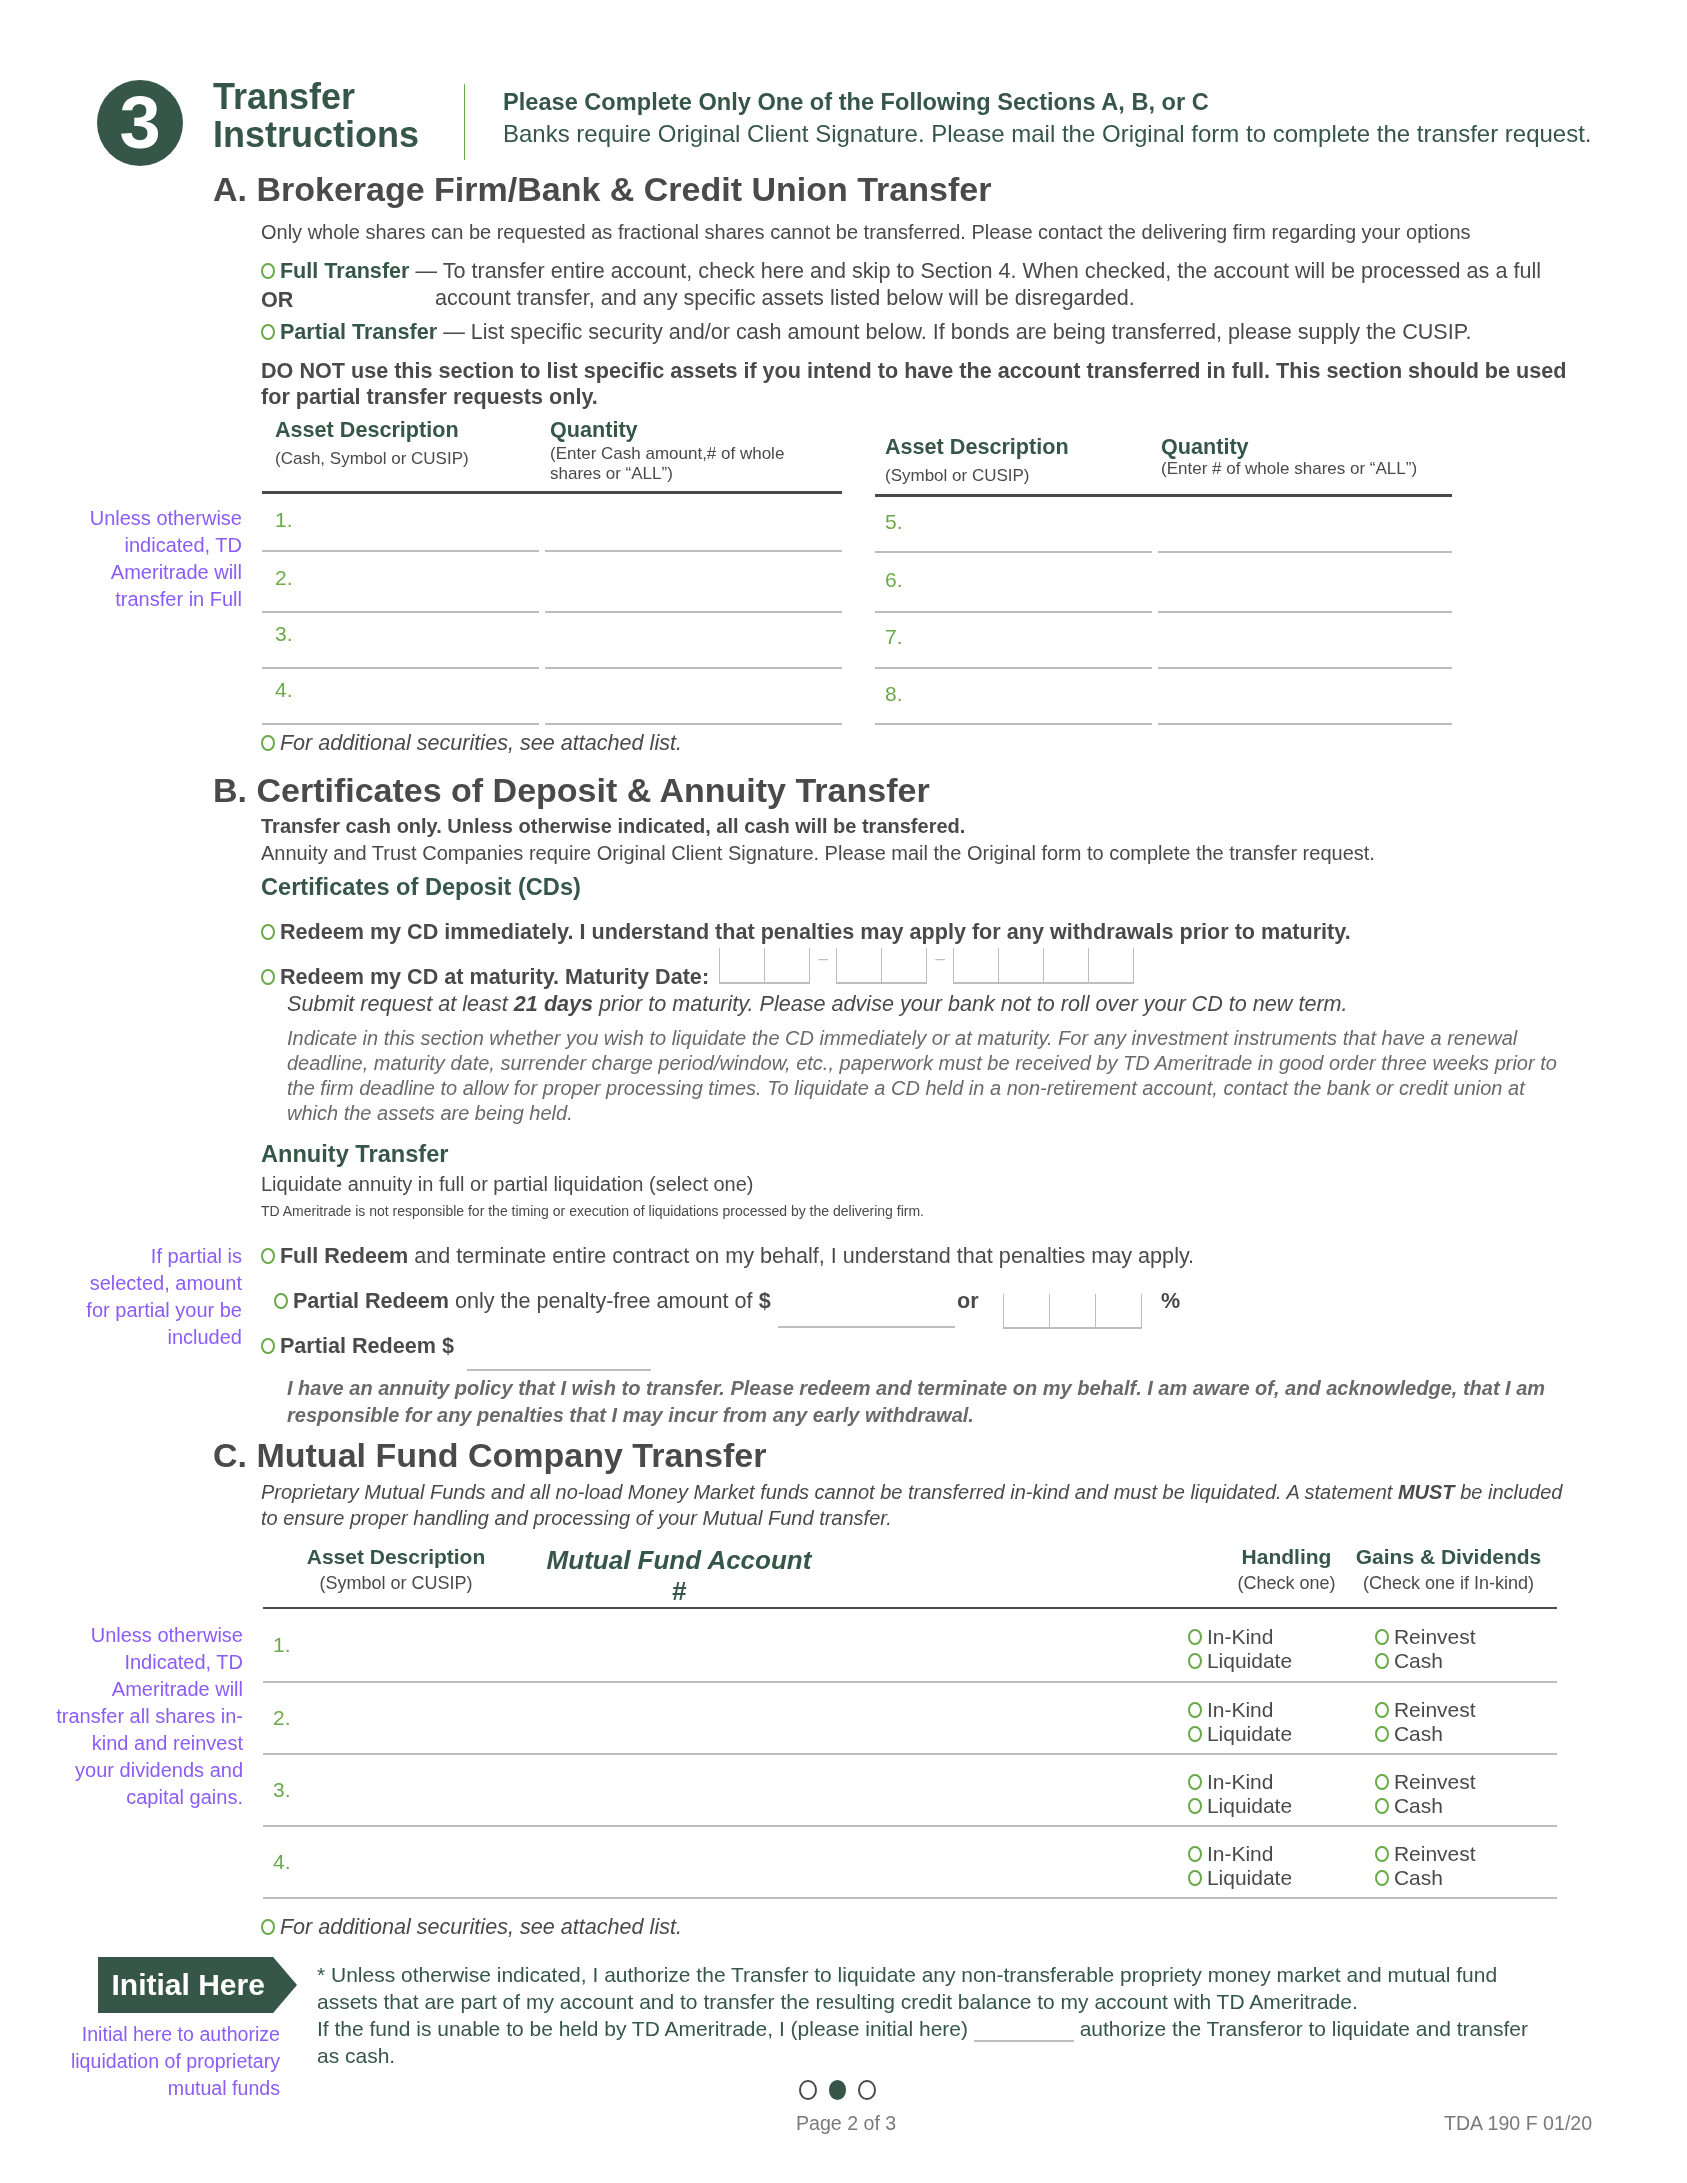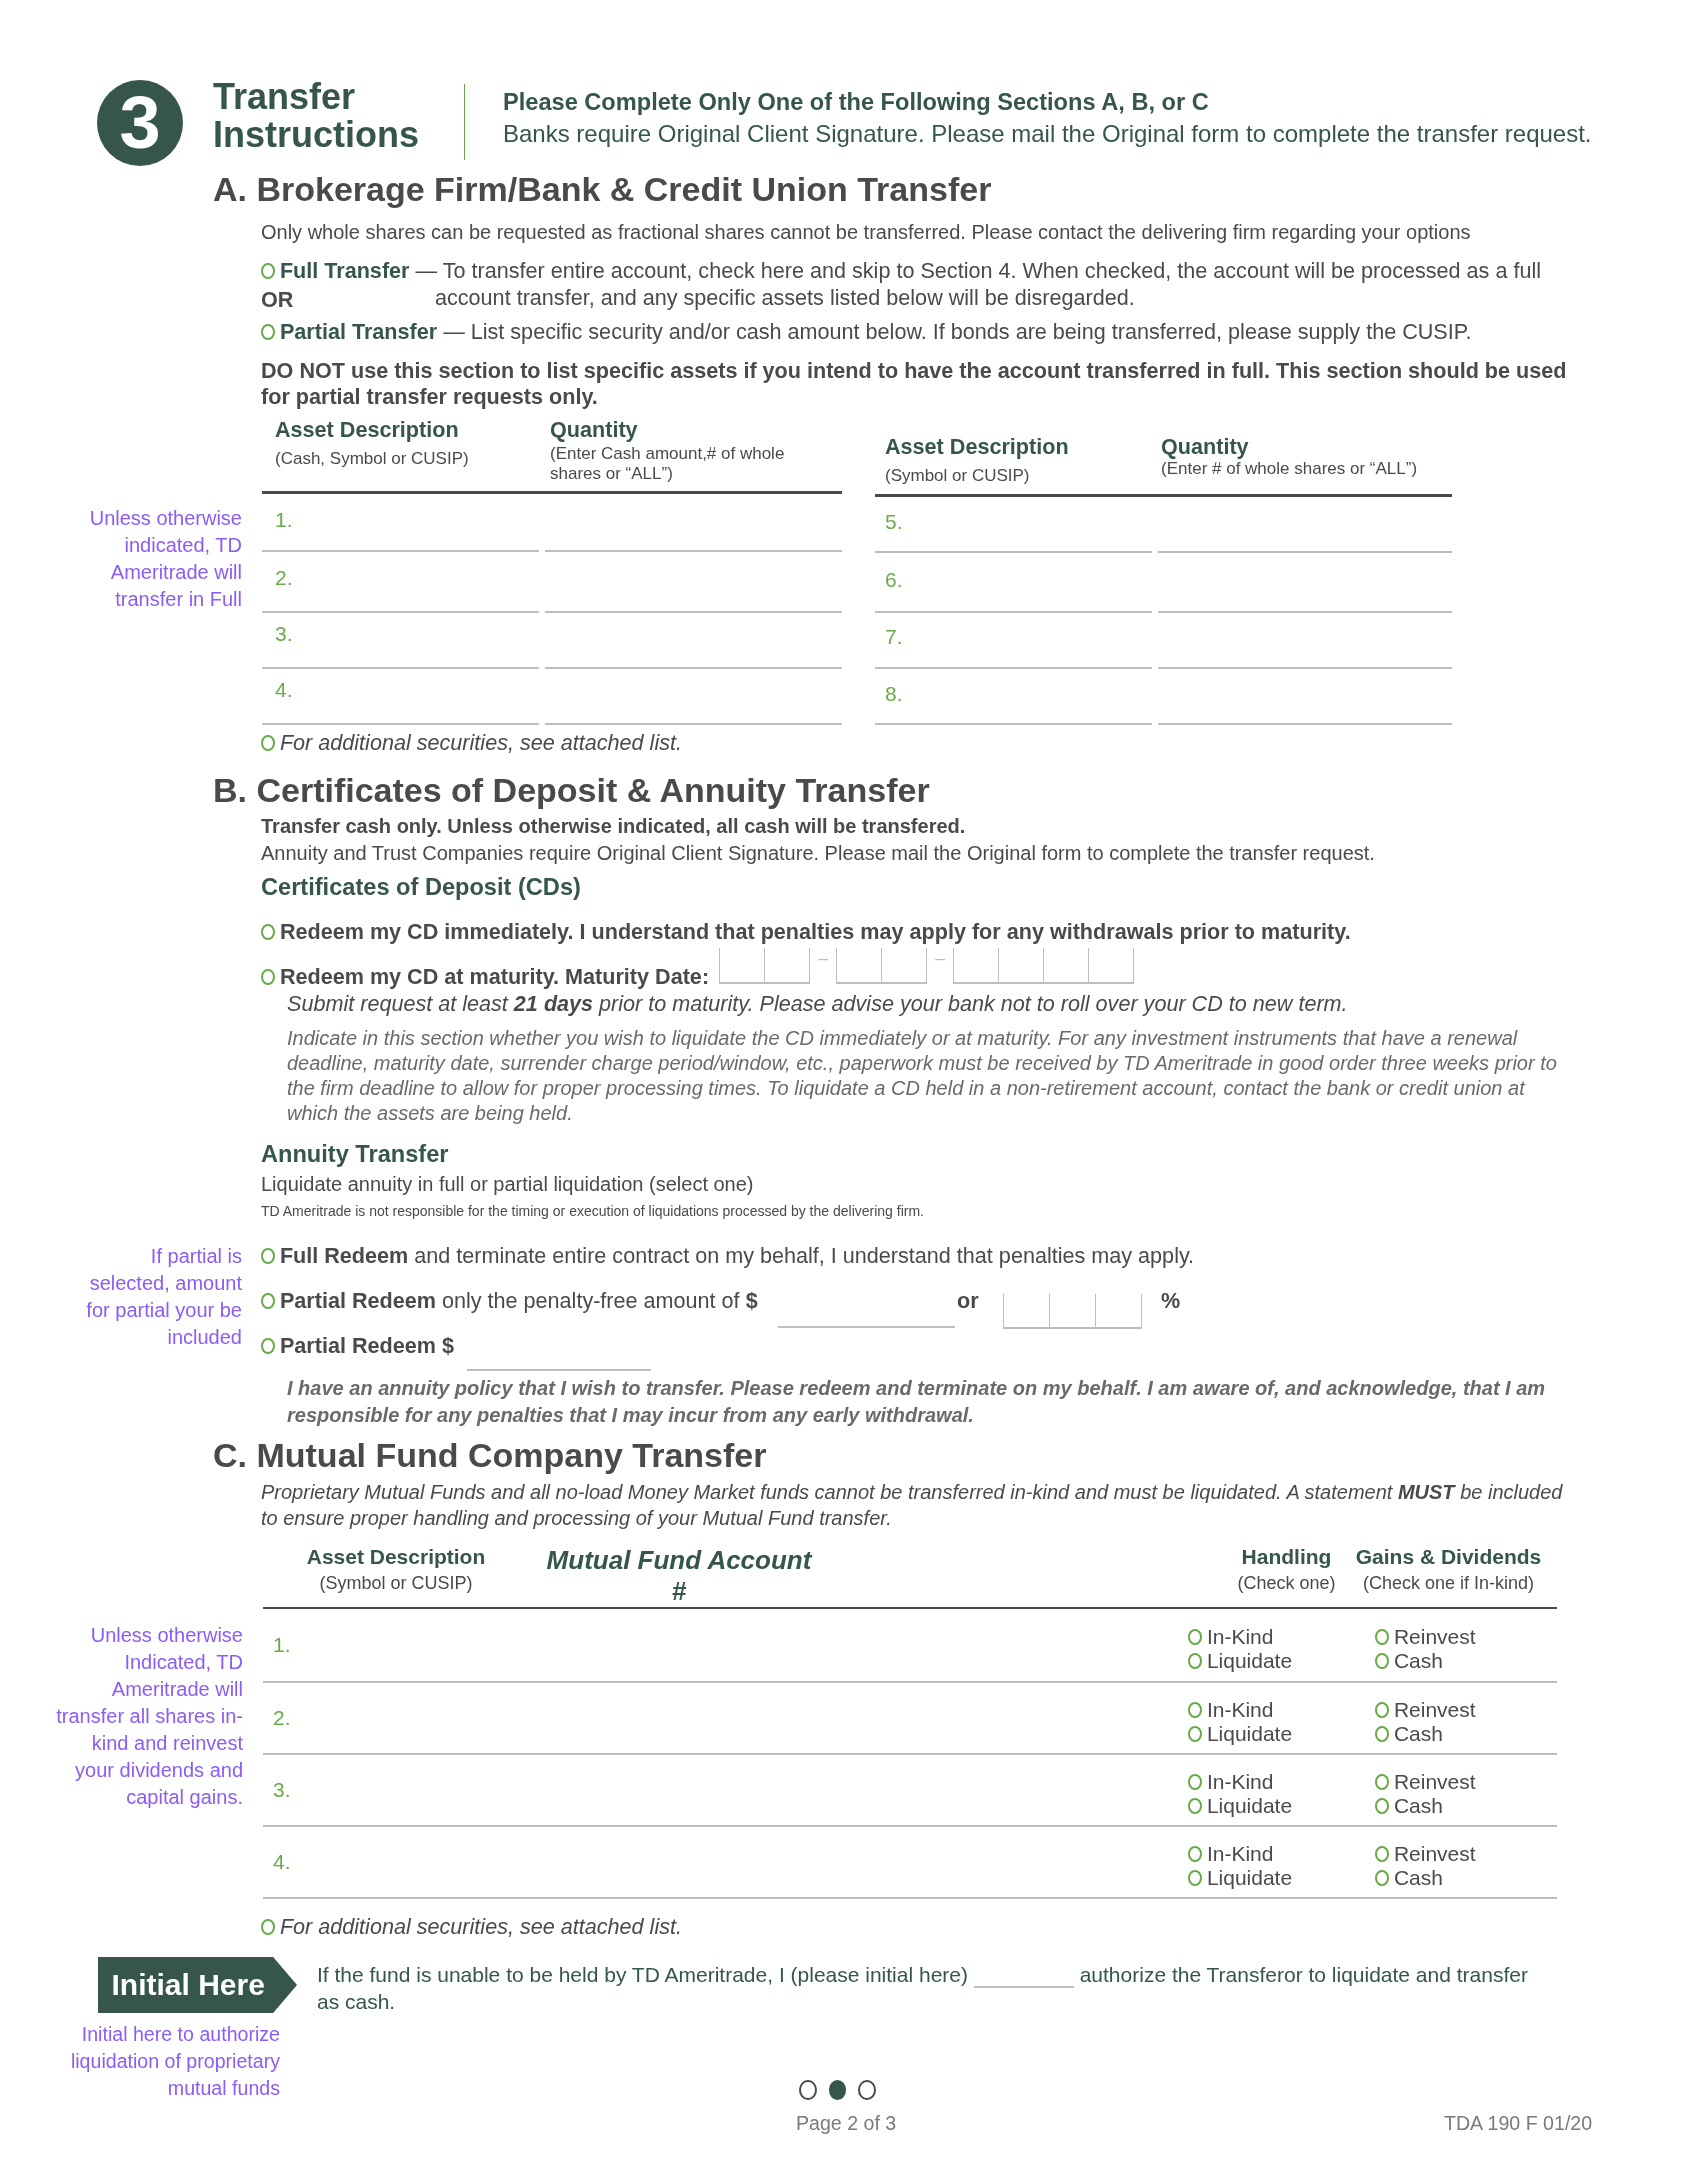--- a/index.html
+++ b/index.html
@@ -134,21 +134,21 @@
 
 <div class="abs th" style="left:261px;top:1141px;font-size:23.6px;">Annuity Transfer</div>
 <div class="abs t32" style="left:261px;top:1171px;font-size:20px;">Liquidate annuity in full or partial liquidation (select one)</div>
 <div class="abs t32" style="left:261px;top:1198px;">TD Ameritrade is not responsible for the timing or execution of liquidations processed by the delivering firm.</div>
 
 <div class="abs sidenote" style="left:67px;top:1243px;width:175px;">If partial is selected, amount for partial your be included</div>
 
 <div class="abs opt" style="left:261px;top:1243px;">
   <span class="radio"></span><span class="b">Full Redeem</span><span> and terminate entire contract on my behalf, I understand that penalties may apply.</span>
 </div>
-<div class="abs opt" style="left:261px;top:1288px;">
+<div class="abs opt" style="left:274px;top:1288px;">
   <span class="radio"></span><span class="b">Partial Redeem</span><span> only the penalty-free amount of </span><span class="b">$</span>
 </div>
 <div class="abs rule" style="left:778px;top:1326px;width:177px;"></div>
 <div class="abs opt b" style="left:957px;top:1288px;">or</div>
 <div class="abs" style="left:1003px;top:1294px;">
   <span class="datebox" style="height:35px;"><span class="datecell" style="width:46px;height:35px;"></span><span class="datecell" style="width:46px;height:35px;"></span><span class="datecell" style="width:46px;height:35px;"></span></span>
 </div>
 <div class="abs opt b" style="left:1161px;top:1288px;">%</div>
 
 <div class="abs opt b" style="left:261px;top:1333px;">
@@ -218,20 +218,21 @@
   </div>
 </div>
 
 <div class="abs opt i" style="left:261px;top:1914px;">
   <span class="radio"></span><span>For additional securities, see attached list.</span>
 </div>
 
 <div class="abs" id="initial-tag">Initial Here</div>
 <div class="abs sidenote green" style="left:67px;top:2021px;width:213px;font-size:19.6px;line-height:27px;">Initial here to authorize liquidation of proprietary mutual funds</div>
 <div class="abs green" style="left:317px;top:1961px;width:1215px;font-size:21px;line-height:27px;">
+  <div>* Unless otherwise indicated, I authorize the Transfer to liquidate any non-transferable propriety money market and mutual fund assets that are part of my account and to transfer the resulting credit balance to my account with TD Ameritrade.</div>
   <div><span>If the fund is unable to be held by TD Ameritrade, I (please initial here)</span> <span style="display:inline-block;width:100px;border-bottom:2px solid #bdbdbd;height:20px;vertical-align:bottom;"></span> <span>authorize the Transferor to liquidate and transfer as cash.</span></div>
 </div>
 
 <div class="abs" style="left:793px;top:2080px;">
   <span class="pgdot"></span><span class="pgdot on"></span><span class="pgdot"></span>
 </div>
 <div class="abs" style="left:796px;top:2112px;font-size:19.6px;color:#7a7a7a;">Page 2 of 3</div>
 <div class="abs" style="left:1444px;top:2112px;font-size:19.6px;color:#7a7a7a;">TDA 190 F 01/20</div>
 
 

